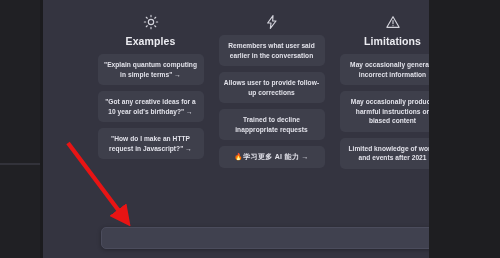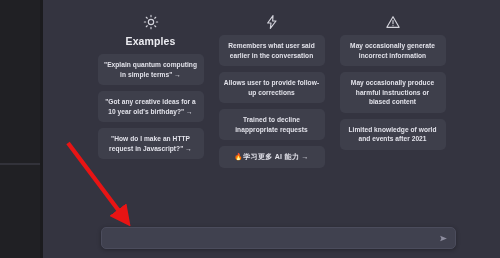--- a/index.html
+++ b/index.html
@@ -6,21 +6,21 @@
     margin: 0; padding: 0;
     width: 500px; height: 258px;
     overflow: hidden;
   }
   body {
     font-family: "Liberation Sans", sans-serif;
     background: #1e1e21;
   }
   #app {
     position: relative;
-    width: 500px;
+    width: 429px;
     height: 258px;
     background: #f0abfc;
     overflow: hidden;
   }
 
   
   .sidebar {
     position: absolute;
     left: 0; top: 0;
     width: 43px; height: 258px;
@@ -196,20 +196,21 @@
           <div class="card cn"><span class="fire">🔥</span><span>学习更多  AI 能力 →</span></div>
         </div>
 
         <div class="column">
           <span class="col-icon">
             <svg viewBox="0 0 24 24" fill="none" stroke="currentColor" stroke-width="1.7" stroke-linejoin="round" stroke-linecap="round">
               <path d="M12 4 2.8 20h18.4z"></path>
               <path d="M12 10v4.5M12 17.3v.2"></path>
             </svg>
           </span>
+          <div class="col-title">Limitations</div>
           <div class="card plain">May occasionally generate incorrect information</div>
           <div class="card plain">May occasionally produce harmful instructions or biased content</div>
           <div class="card plain">Limited knowledge of world and events after 2021</div>
         </div>
 
       </div>
     </div>
   </div>
 
   <div class="composer-wrap">

